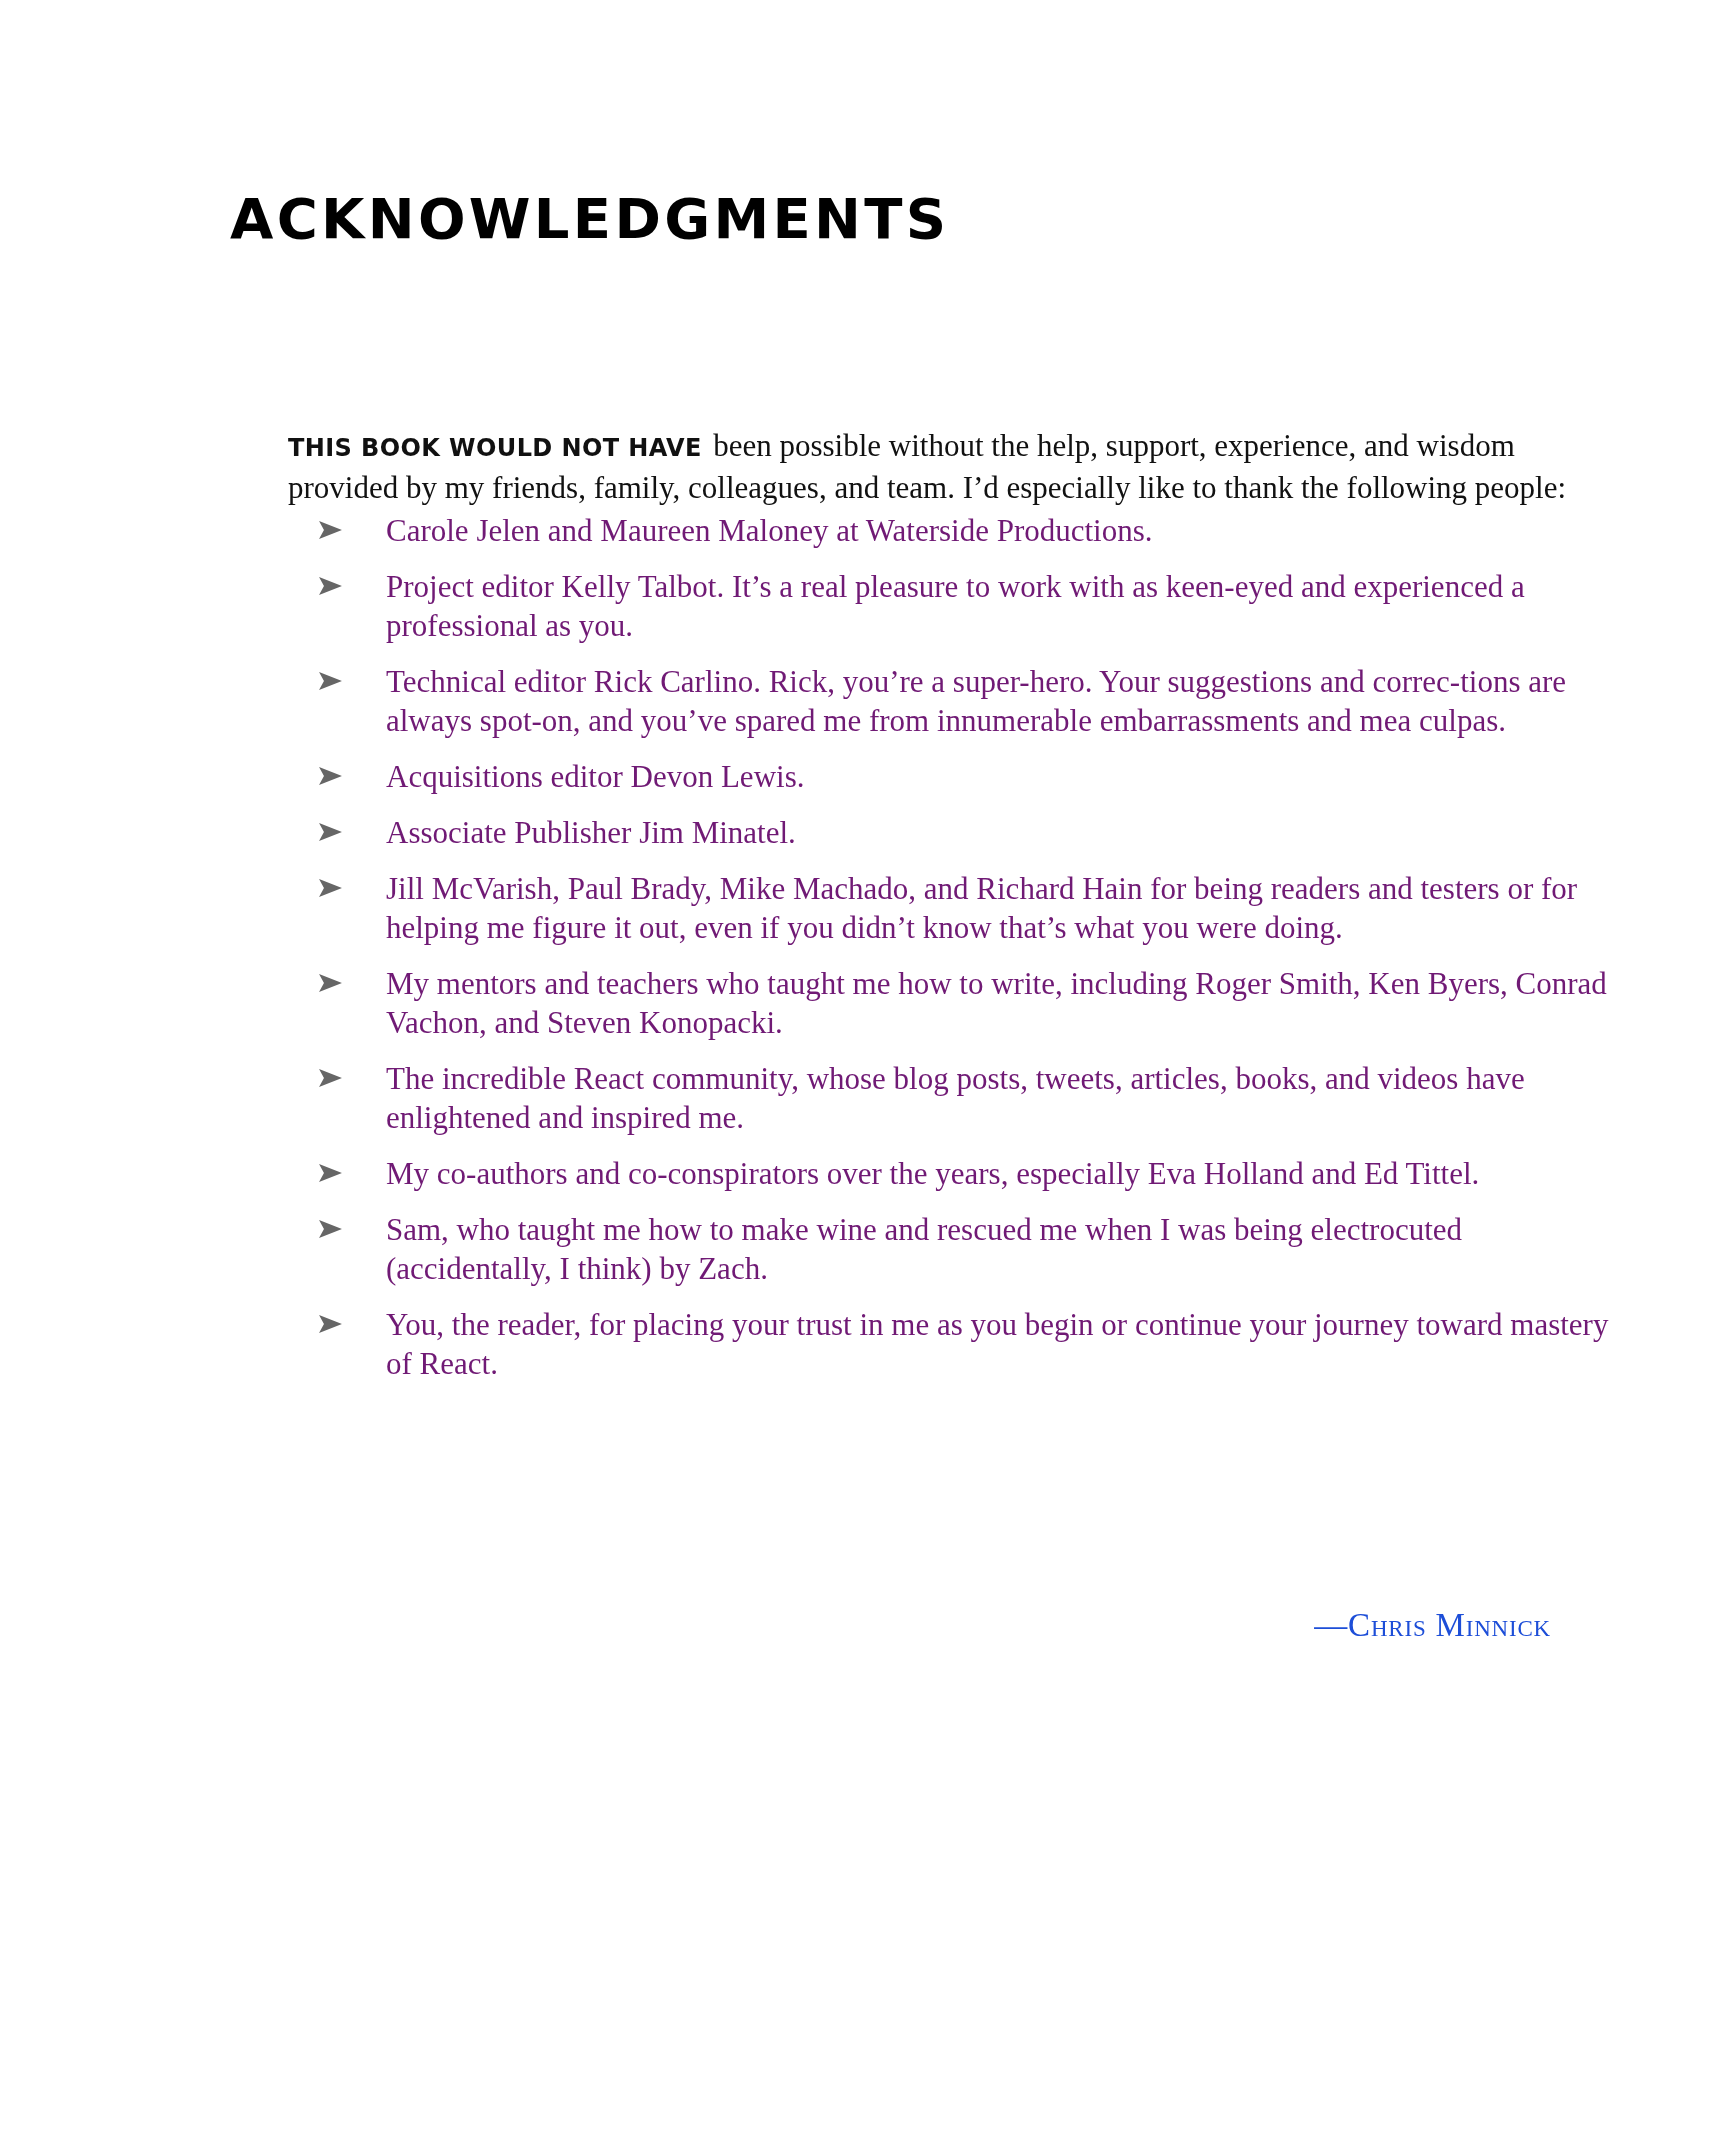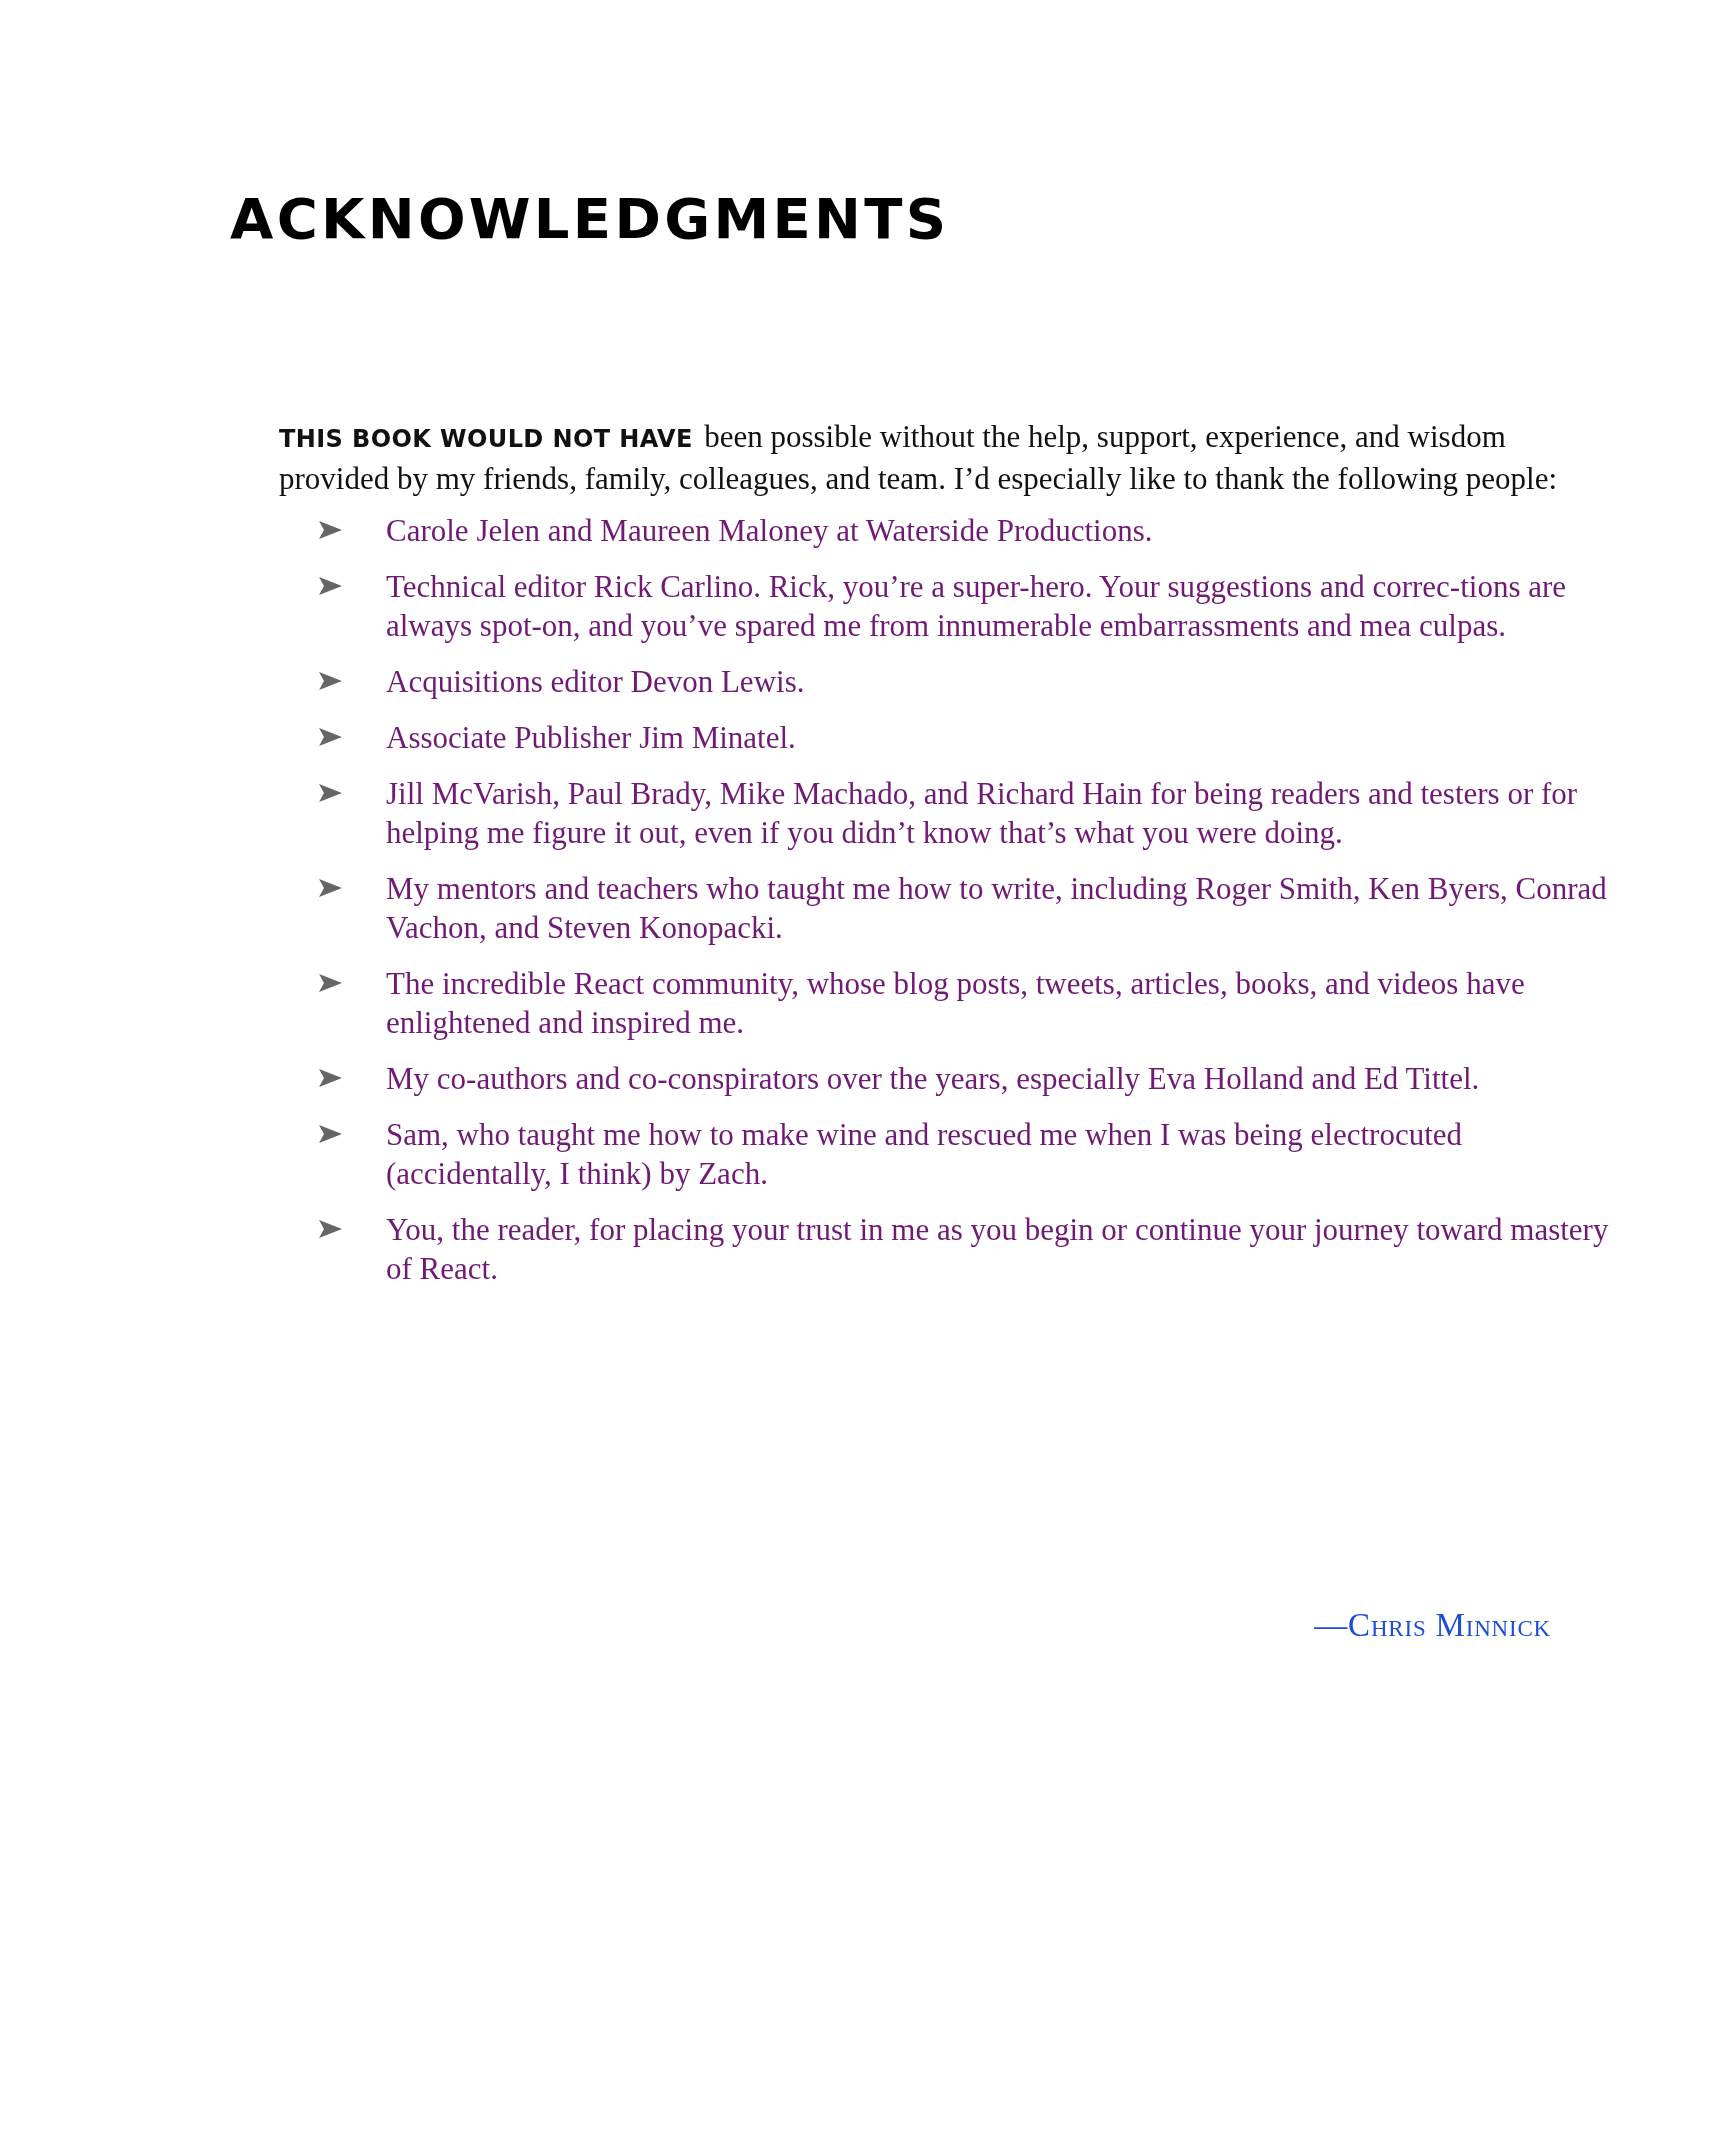--- a/index.html
+++ b/index.html
@@ -6,21 +6,21 @@
   body { width: 1715px; height: 2151px; position: relative; overflow: hidden; color: #111; }
   .page { position: absolute; left: 0; top: 0; width: 1705px; height: 2151px; }
   .title {
     position: absolute; left: 230px; top: 186px;
     font-family: "DejaVu Sans", sans-serif; font-weight: bold;
     font-size: 56px; letter-spacing: 3.3px; color: #000; margin: 0; line-height: 65px;
   }
   .intro {
     position: absolute; left: 279px; top: 417px; width: 1340px;
     font-family: "Liberation Serif", serif; font-size: 31px; line-height: 39px; color: #111;
-    margin: 0;
+    margin: 9px;
   }
   .lead {
     font-family: "DejaVu Sans", sans-serif; font-weight: bold; font-size: 24px;
     letter-spacing: 0.4px; margin-right: 11.4px;
   }
   .list { position: absolute; left: 0; top: 511px; width: 1715px; margin: 0; padding: 0; list-style: none; }
   .item {
     position: relative; padding-left: 386px; width: 1242px;
     font-family: "Liberation Serif", serif; font-size: 31px; line-height: 39px; color: #701a75;
     margin-bottom: 17px;
@@ -44,20 +44,25 @@
   <p class="intro">
     <span class="lead">THIS BOOK WOULD NOT HAVE</span><span>been possible without the help, support, experience, and wisdom provided by my friends, family, colleagues, and team. I’d especially like to thank the following people:</span>
   </p>
 
   <ul class="list" id="ack-list">
       <li class="item"><span class="bullet">
           <svg width="23" height="18" viewBox="0 0 28 22">
             <path d="M0 0 L28 11 L0 22 L6 11 Z" fill="#666666"></path>
           </svg>
         </span><span>Carole Jelen and Maureen Maloney at Waterside Productions.</span></li>
+      <li class="item"><span class="bullet">
+          <svg width="23" height="18" viewBox="0 0 28 22">
+            <path d="M0 0 L28 11 L0 22 L6 11 Z" fill="#666666"></path>
+          </svg>
+        </span><span>Project editor Kelly Talbot. It’s a real pleasure to work with as keen-eyed and experienced a professional as you.</span></li>
       <li class="item"><span class="bullet">
           <svg width="23" height="18" viewBox="0 0 28 22">
             <path d="M0 0 L28 11 L0 22 L6 11 Z" fill="#666666"></path>
           </svg>
         </span><span>Technical editor Rick Carlino. Rick, you’re a super-hero. Your suggestions and correc-tions are always spot-on, and you’ve spared me from innumerable embarrassments and mea culpas.</span></li>
       <li class="item"><span class="bullet">
           <svg width="23" height="18" viewBox="0 0 28 22">
             <path d="M0 0 L28 11 L0 22 L6 11 Z" fill="#666666"></path>
           </svg>
         </span><span>Acquisitions editor Devon Lewis.</span></li>

